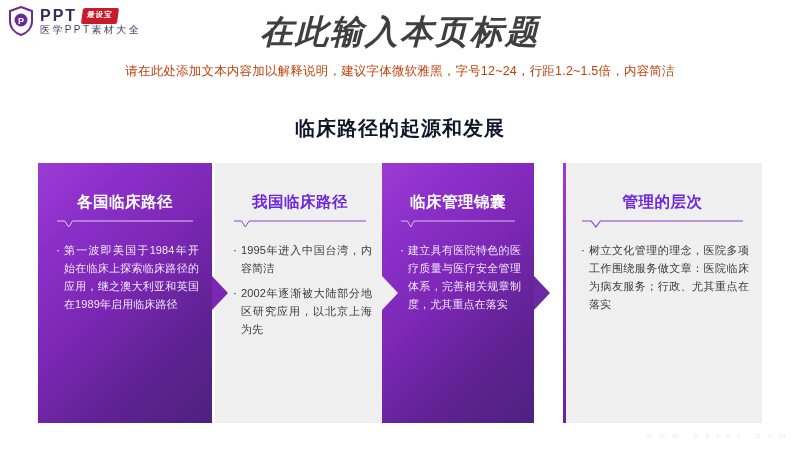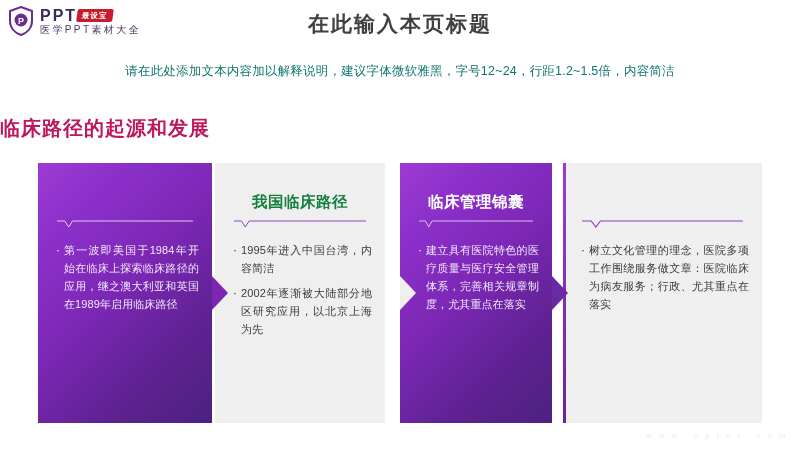--- a/index.html
+++ b/index.html
@@ -9,53 +9,53 @@
     font-family:"Liberation Sans","DejaVu Sans",sans-serif;
     overflow:hidden;
     position:relative;
   }
 
   
   .logo{position:absolute;left:8px;top:4px;width:190px;height:34px;display:flex;align-items:center;gap:6px;}
   .logo-shield{width:26px;height:30px;position:relative;flex:0 0 auto;}
   .logo-shield svg{display:block;}
   .logo-text{display:flex;flex-direction:column;justify-content:center;gap:1px;}
-  .logo-row1{display:flex;align-items:center;}
+  .logo-row1{display:flex;gap:5px;}
   .logo-ppt{font-size:16px;font-weight:bold;letter-spacing:2px;color:#3a2a5c;line-height:1;font-family:"Liberation Sans",sans-serif;}
   .logo-badge{background:#c81b2b;color:#fff;font-size:7.5px;line-height:1;padding:2.5px 5px 2.5px 5px;border-radius:2px;letter-spacing:1px;
       transform:skewX(-8deg);font-weight:bold;}
   .logo-sub{font-size:10px;color:#4a3b63;letter-spacing:2.4px;line-height:1;white-space:nowrap;}
 
   
   .page-title{
     position:absolute;left:0;right:0;top:10px;text-align:center;
-    font-size:21px;font-weight:bold;color:#3f3f3f;letter-spacing:2px;
+    font-size:33px;font-weight:bold;color:#3f3f3f;letter-spacing:2px;font-style:italic;
   }
   .subtitle{
     position:absolute;left:0;right:0;top:61px;text-align:center;
-    font-size:12.5px;color:#0f766e;line-height:20px;
+    font-size:12.5px;color:#c2410c;line-height:20px;
   }
   .subtitle div{letter-spacing:.2px;}
   .section-title{
-    position:absolute;left:0;right:0;top:115px;
-    font-size:20px;font-weight:bold;color:#be185d;letter-spacing:1px;
+    position:absolute;left:0;right:0;top:115px;text-align:center;
+    font-size:20px;font-weight:bold;color:#0f172a;letter-spacing:1px;
   }
 
   
   .cards{position:absolute;left:38px;top:163px;width:724px;height:260px;}
   .card{
     position:absolute;top:0;height:260px;
     box-sizing:border-box;
     overflow:visible;
   }
   .card-inner{position:absolute;inset:0;overflow:hidden;}
 
   .card.c0{left:0px;width:174px;}
   .card.c1{left:177px;width:170px;}
-  .card.c2{left:362px;width:152px;}
+  .card.c2{left:344px;width:152px;}
   .card.c3{left:525px;width:199px;}
 
   .card.dark .card-inner{
     background:linear-gradient(135deg,#9C3BD4 0%,#8B2FC9 22%,#7B27B4 48%,#5E2291 75%,#4C2180 100%);
   }
   .card.light .card-inner{
     background:#f0eff0;
   }
 
   
@@ -75,21 +75,21 @@
     position:absolute;left:0;top:0;width:3px;height:100%;
     background:linear-gradient(180deg,#9C3BD4 0%,#6C2399 100%);
     z-index:3;
   }
 
   .card-title{
     position:absolute;left:0;right:0;top:29px;text-align:center;
     font-size:15.5px;font-weight:bold;letter-spacing:.5px;
   }
   .card.dark .card-title{color:#ffffff;}
-  .card.light .card-title{color:#15803d;}
+  .card.light .card-title{color:#6d28d9;}
 
   .divider{position:absolute;left:19px;right:19px;top:56px;height:10px;}
   .divider svg{display:block;width:100%;height:10px;}
 
   .bullets{position:absolute;left:14px;right:13px;top:78px;}
   .bullet{display:flex;align-items:flex-start;margin-bottom:7px;}
   .bullet .dot{
     flex:0 0 auto;width:12px;text-align:center;
     font-size:13px;line-height:18px;
   }
@@ -131,20 +131,21 @@
 <div class="subtitle">
   <div>请在此处添加文本内容加以解释说明，建议字体微软雅黑，字号12~24，行距1.2~1.5倍，内容简洁</div>
 </div>
 
 <div class="section-title">临床路径的起源和发展</div>
 
 <div class="cards">
 
   <div class="card dark c0">
     <div class="card-inner"></div>
+    <div class="card-title">各国临床路径</div>
     <div class="divider">
       <svg viewBox="0 0 140 10" preserveAspectRatio="none">
         <path d="M0 2 L8 2 L12 8 L16 2 L140 2" fill="none" stroke="#e2cdf2" stroke-width="1"></path>
       </svg>
     </div>
     <div class="bullets">
       <div class="bullet">
         <span class="dot">·</span>
         <span class="btxt">第一波即美国于1984年开始在临床上探索临床路径的应用，继之澳大利亚和英国在1989年启用临床路径</span>
       </div>
@@ -198,20 +199,21 @@
     <div class="chev">
       <svg width="17" height="34" viewBox="0 0 17 34">
         <path d="M0 0 L16 17 L0 34 Z" fill="#6A2AA3"></path>
       </svg>
     </div>
   </div>
 
   <div class="card light c3">
     <div class="card-inner"></div>
     <div class="accent-bar"></div>
+    <div class="card-title">管理的层次</div>
     <div class="divider">
       <svg viewBox="0 0 140 10" preserveAspectRatio="none">
         <path d="M0 2 L8 2 L12 8 L16 2 L140 2" fill="none" stroke="#8B3FBF" stroke-width="1"></path>
       </svg>
     </div>
     <div class="bullets">
       <div class="bullet">
         <span class="dot">·</span>
         <span class="btxt">树立文化管理的理念，医院多项工作围绕服务做文章：医院临床为病友服务；行政、尤其重点在落实</span>
       </div>

